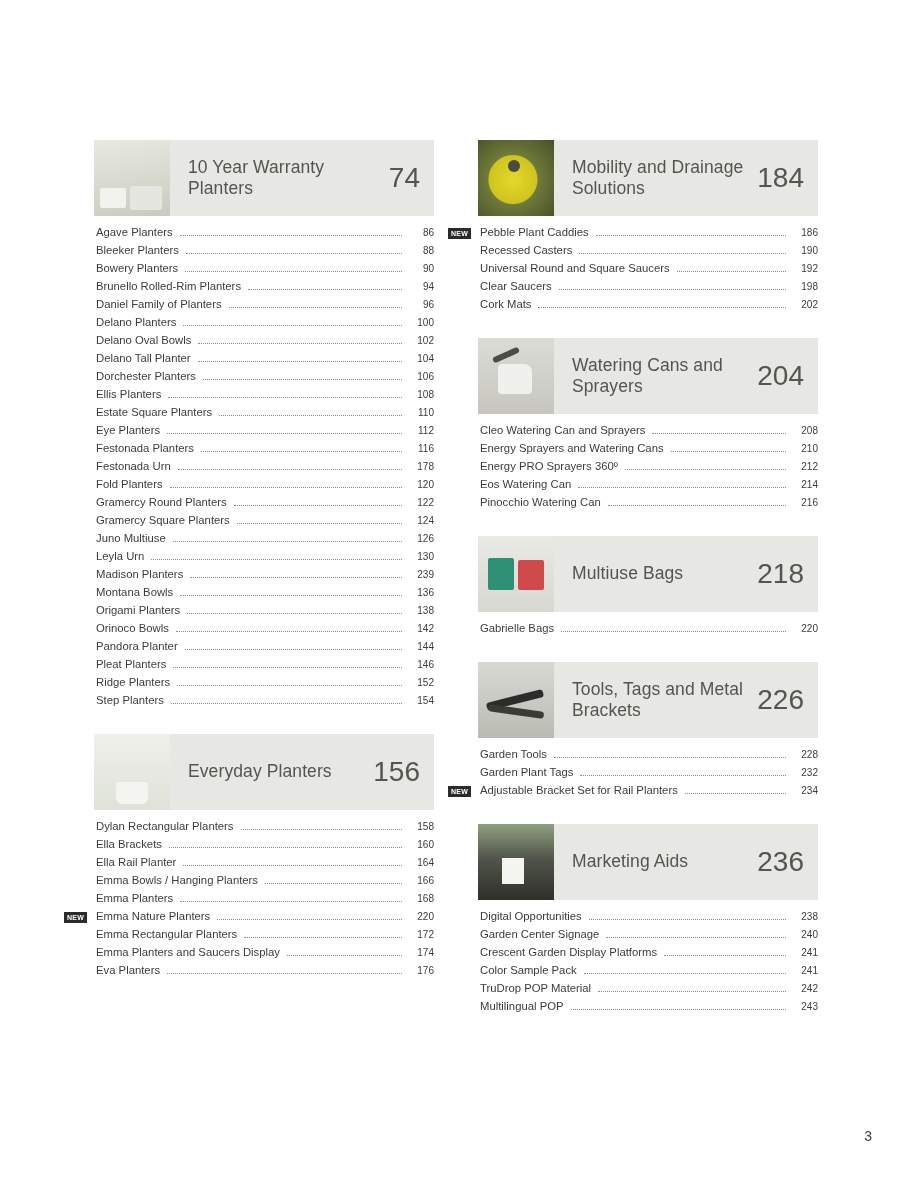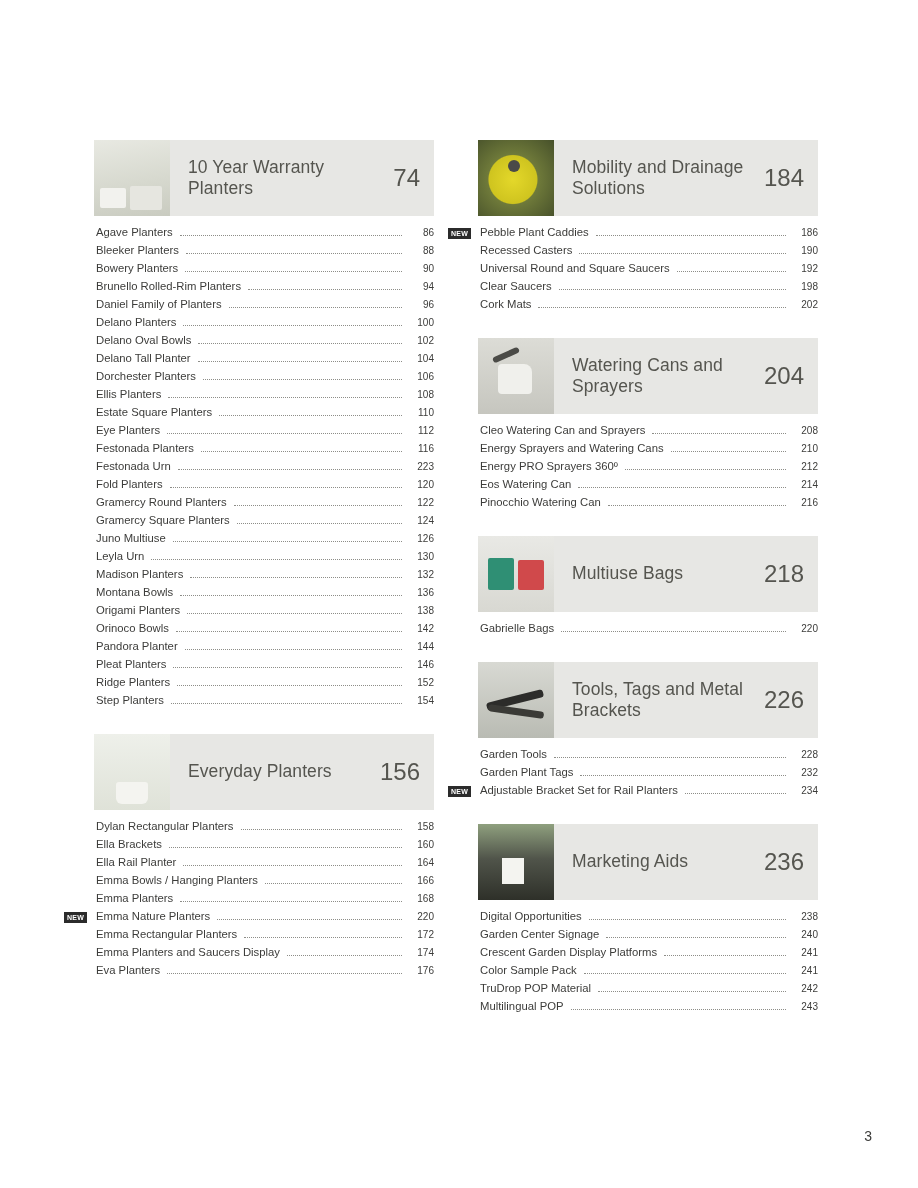--- a/index.html
+++ b/index.html
@@ -64,21 +64,21 @@
     font-size: 17.5px;
     font-weight: 400;
     color: #55554f;
     line-height: 1.22;
     letter-spacing: 0.1px;
   }
   .sec-num {
     display: flex;
     align-items: center;
     padding-right: 14px;
-    font-size: 24px;
+    font-size: 28px;
     color: #55554f;
     font-weight: 400;
   }
   .sec-title.two-line {
     font-size: 17.5px;
   }
 
   
   .entries {
     margin-top: 10px;
@@ -256,21 +256,21 @@
               <span class="pg">112</span>
             </div>
             <div class="entry">
               <span class="label">Festonada Planters</span>
               <span class="dots"></span>
               <span class="pg">116</span>
             </div>
             <div class="entry">
               <span class="label">Festonada Urn</span>
               <span class="dots"></span>
-              <span class="pg">223</span>
+              <span class="pg">178</span>
             </div>
             <div class="entry">
               <span class="label">Fold Planters</span>
               <span class="dots"></span>
               <span class="pg">120</span>
             </div>
             <div class="entry">
               <span class="label">Gramercy Round Planters</span>
               <span class="dots"></span>
               <span class="pg">122</span>
@@ -286,21 +286,21 @@
               <span class="pg">126</span>
             </div>
             <div class="entry">
               <span class="label">Leyla Urn</span>
               <span class="dots"></span>
               <span class="pg">130</span>
             </div>
             <div class="entry">
               <span class="label">Madison Planters</span>
               <span class="dots"></span>
-              <span class="pg">132</span>
+              <span class="pg">239</span>
             </div>
             <div class="entry">
               <span class="label">Montana Bowls</span>
               <span class="dots"></span>
               <span class="pg">136</span>
             </div>
             <div class="entry">
               <span class="label">Origami Planters</span>
               <span class="dots"></span>
               <span class="pg">138</span>

